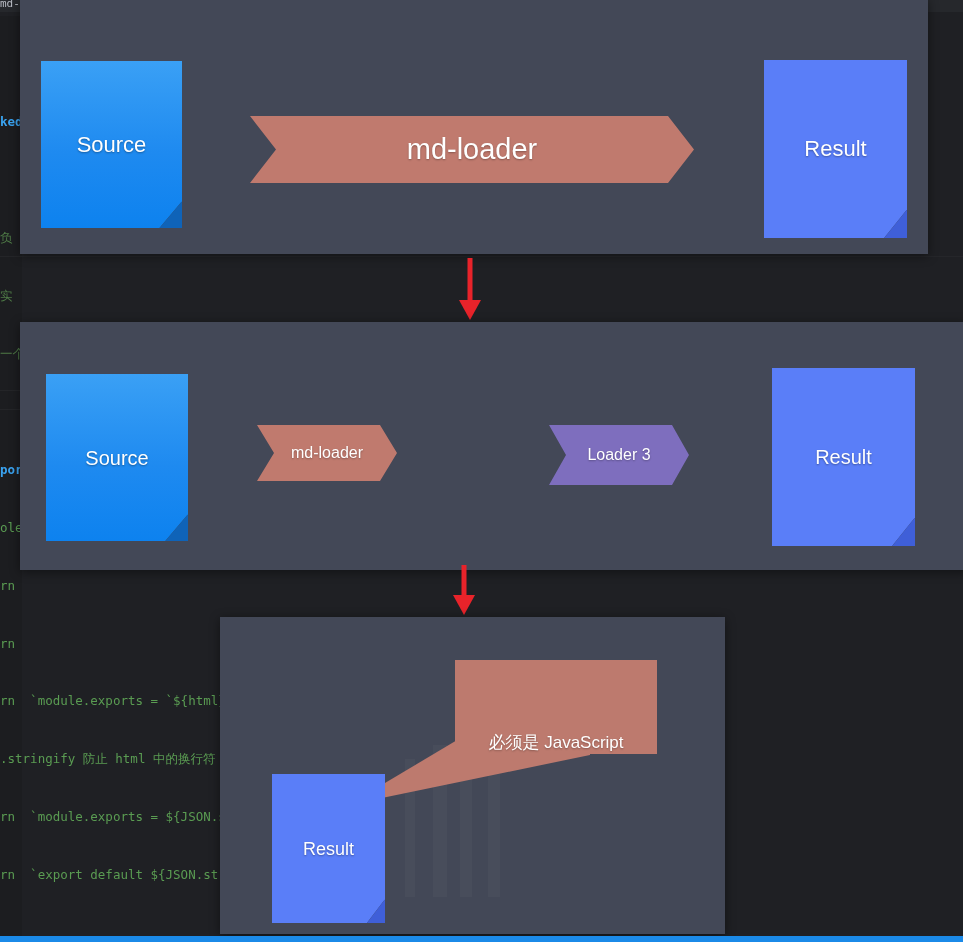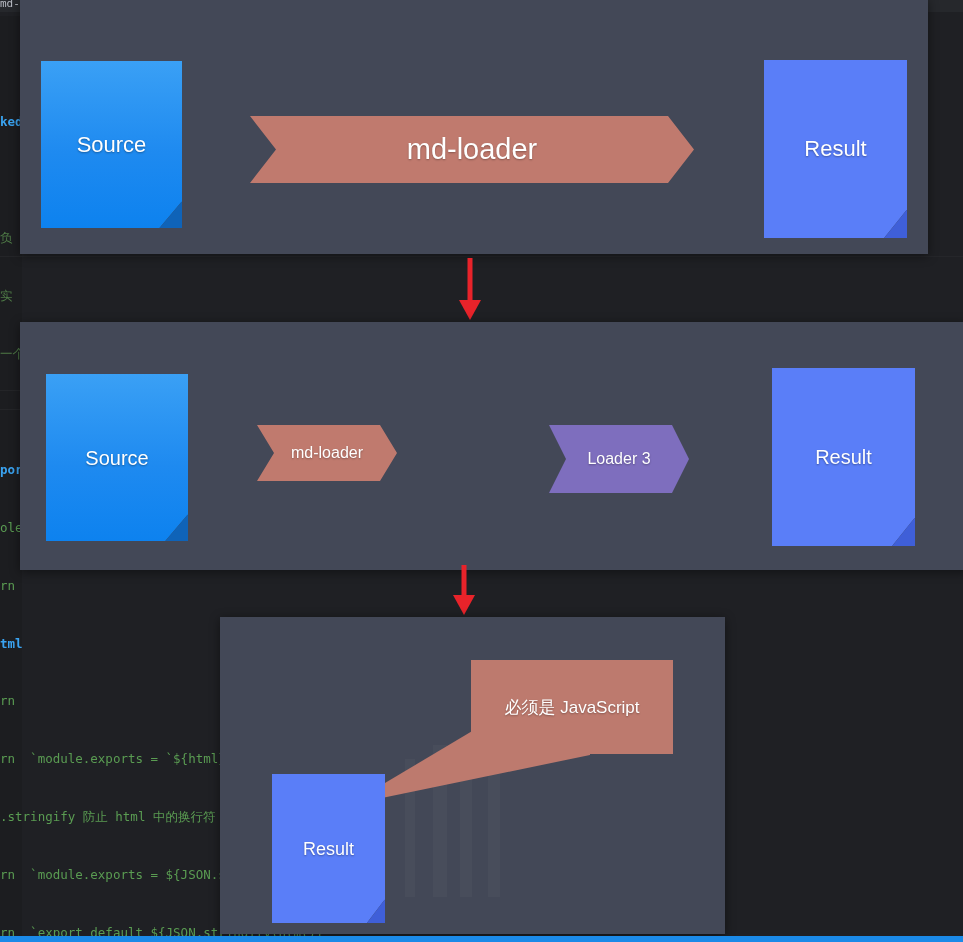--- a/index.html
+++ b/index.html
@@ -78,22 +78,22 @@
   
   .redarrow{position:absolute;width:24px;}
   .redarrow .shaft{position:absolute;left:50%;transform:translateX(-50%);top:0;width:5px;background:#e8232a;}
   .redarrow .head{
     position:absolute;left:50%;transform:translateX(-50%);bottom:0;
     width:0;height:0;border-left:11px solid transparent;border-right:11px solid transparent;
     border-top:20px solid #e8232a;
   }
 
   
-  .callout{position:absolute;display:flex;align-items:center;justify-content:center;
-           color:#fff;text-shadow:0 1px 2px rgba(0,0,0,.3);margin-left:16px;}
+  .callout{position:absolute;display:flex;align-items:flex-end;justify-content:center;
+           color:#fff;text-shadow:0 1px 2px rgba(0,0,0,.3);}
   .callout-tail{position:absolute;}
 
   
   .wm{position:absolute;background:rgba(255,255,255,.028);}
 
   .bottombar{position:absolute;left:0;bottom:0;width:963px;height:6px;background:#1b8ae8;}
 </style>
 </head>
 <body>
 
@@ -109,21 +109,20 @@
     <span class="ln"></span>
     <span class="ln c-blue">ked</span>
     <span class="ln"></span>
     <span class="ln c-dim">负</span>
     <span class="ln c-dim">实</span>
     <span class="ln c-dim">一个</span>
     <span class="ln"></span>
     <span class="ln c-blue">por</span>
     <span class="ln c-green">ole</span>
     <span class="ln c-green">rn</span>
-    <span class="ln c-blue">tml</span>
     <span class="ln c-green">rn</span>
     <span class="ln c-green">rn  `module.exports = `${html}``</span>
     <span class="ln c-green">.stringify 防止 html 中的换行符，内部引号拼接一起，造成错误</span>
     <span class="ln c-green">rn  `module.exports = ${JSON.stringify(html)}`</span>
     <span class="ln c-green">rn  `export default ${JSON.stringify(html)}`</span>
     
     
     
   </div>
 
@@ -169,21 +168,21 @@
 
   <div class="doc src" style="left:26px;top:52px;width:142px;height:167px;">
     <div class="page"></div>
     <div class="fold"></div>
     <div class="lbl" style="font-size:20px;">Source</div>
   </div>
 
   <div class="chev small" id="chev-0" style="left: 237px; top: 103px; width: 140px; height: 56px; font-size: 16px; background: rgb(192, 122, 110);">
     <span>md-loader</span>
   </div>
-  <div class="chev small" id="chev-2" style="left: 529px; top: 103px; width: 140px; height: 68px; font-size: 16px; background: rgb(126, 110, 190);">
+  <div class="chev small" id="chev-2" style="left: 529px; top: 103px; width: 140px; height: 60px; font-size: 16px; background: rgb(126, 110, 190);">
     <span>Loader 3</span>
   </div>
 
   <div class="doc res" style="left:752px;top:46px;width:143px;height:178px;">
     <div class="page"></div>
     <div class="fold"></div>
     <div class="lbl" style="font-size:20px;">Result</div>
   </div>
 </div>
 

